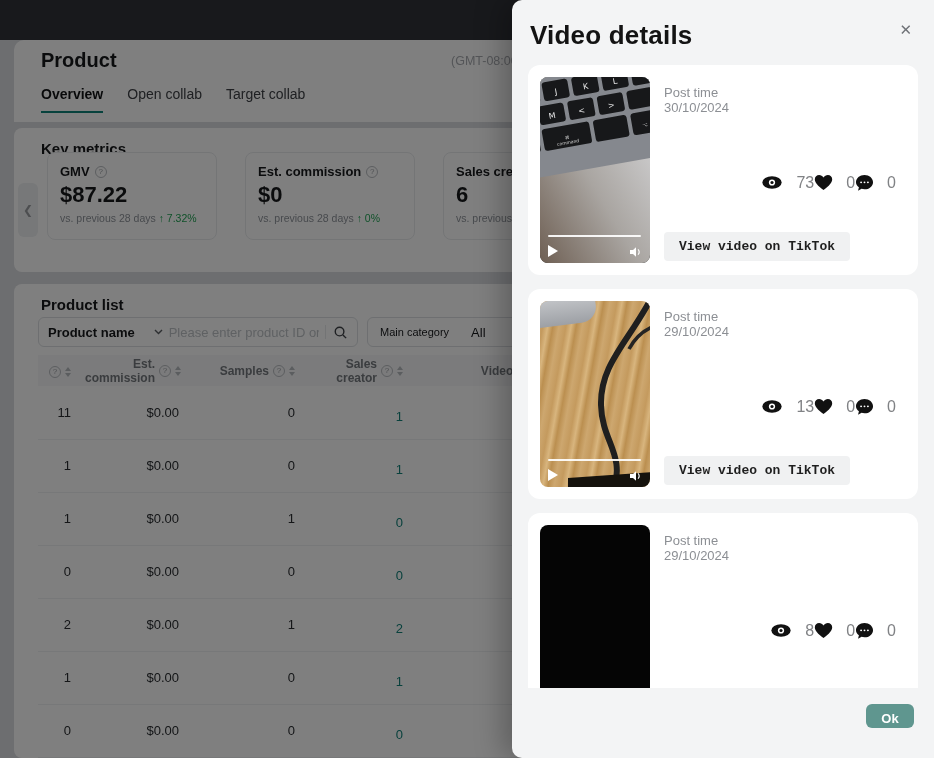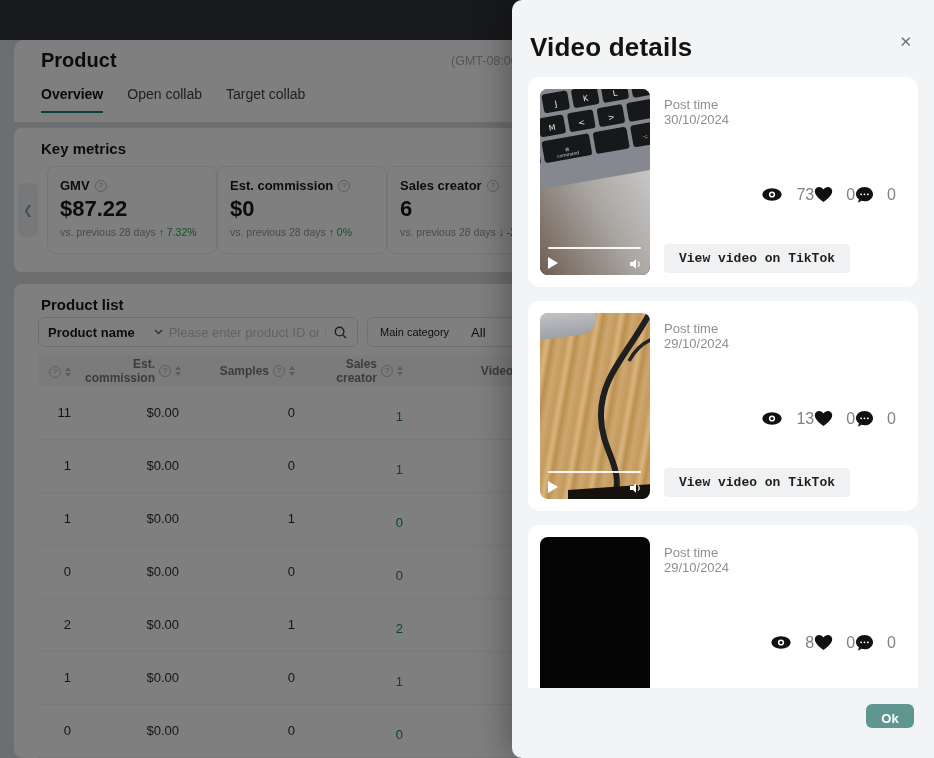--- a/index.html
+++ b/index.html
@@ -18,21 +18,21 @@
   .tabs { position:absolute; left:27px; top:46px; display:flex; gap:24px; }
   .tab { font-size:14px; color:#3e4146; padding-bottom:9px; cursor:pointer; }
   .tab.active { color:#111315; font-weight:bold; border-bottom:2.5px solid #0e857a; }
 
   .metrics-card { position:absolute; left:14px; top:88px; width:920px; height:144px;
     background:#fff; border-radius:8px; }
   .section-title { position:absolute; left:27px; top:12px; font-size:15px; font-weight:bold; color:#16181b; }
   .carousel-left { position:absolute; left:4px; top:55px; width:20px; height:54px; background:#eef0f2;
     border-radius:6px; display:flex; align-items:center; justify-content:center; cursor:pointer;
     color:#9a9da1; font-size:12px; }
-  .metric-cards { position:absolute; left:33px; top:38px; display:flex; gap:0; }
+  .metric-cards { position:absolute; left:33px; top:24px; display:flex; gap:28px; }
   .metric-card { width:170px; height:88px; border:1px solid #e9ebed; border-radius:8px; padding:11px 12px;
     background:#fff; }
   .metric-label-row { display:flex; align-items:center; gap:5px; font-size:13px; font-weight:bold; color:#16181b; }
   .metric-value { margin-top:3px; font-size:22px; font-weight:bold; color:#16181b; }
   .metric-sub { margin-top:4px; font-size:10.5px; color:#8f949b; white-space:nowrap; }
   .trend-up { color:#23a456; } .trend-down { color:#e03e32; }
 
   .qmark { display:inline-flex; width:12px; height:12px; border:1px solid #b9bcc1; border-radius:50%;
     color:#9b9ea3; font-size:8px; font-weight:normal; align-items:center; justify-content:center; flex:0 0 auto; }
 
@@ -67,21 +67,21 @@
   .sorter .up { border-bottom:4px solid #b7babf; }
   .sorter .dn { border-top:4px solid #b7babf; }
 
   
   .dim { position:absolute; inset:0; background:rgba(0,0,0,0.5); z-index:10; }
 
   
   .drawer { position:absolute; right:0; top:0; width:422px; height:758px; background:#f3f4f5;
     border-radius:10px 0 0 10px; box-shadow:-10px 0 28px rgba(0,0,0,0.25); z-index:20;
     display:flex; flex-direction:column; }
-  .drawer-body { flex:1; overflow:hidden; padding:16px 16px; }
+  .drawer-body { flex:1; overflow:hidden; padding:4px 16px; }
   .drawer-title-row { display:flex; align-items:flex-start; justify-content:space-between; padding:16px 2px 14px 2px; }
   .drawer-title { font-size:26px; font-weight:bold; color:#131313; letter-spacing:0.2px; }
   .drawer-close { font-size:15px; color:#6f7277; cursor:pointer; margin-top:2px; margin-right:4px; line-height:1; }
   .vcard { background:#fff; border-radius:12px; padding:12px; display:flex; gap:14px; margin-bottom:14px; }
   .thumb { position:relative; width:110px; height:186px; border-radius:8px; overflow:hidden; flex:0 0 auto; background:#222; }
   .thumb svg.art { position:absolute; inset:0; width:100%; height:100%; }
   .thumb-black { background:#050505; }
   .thumb-wood { background:repeating-linear-gradient(100deg,#cda76f 0px,#c49a5e 7px,#d8b57e 12px,#bb8f50 17px,#cda76f 23px); }
   .laptop-corner { position:absolute; top:-8px; left:-10px; width:66px; height:32px;
     background:linear-gradient(#c9cbce,#9da0a5); border-radius:0 0 16px 0; transform:rotate(-7deg); }

